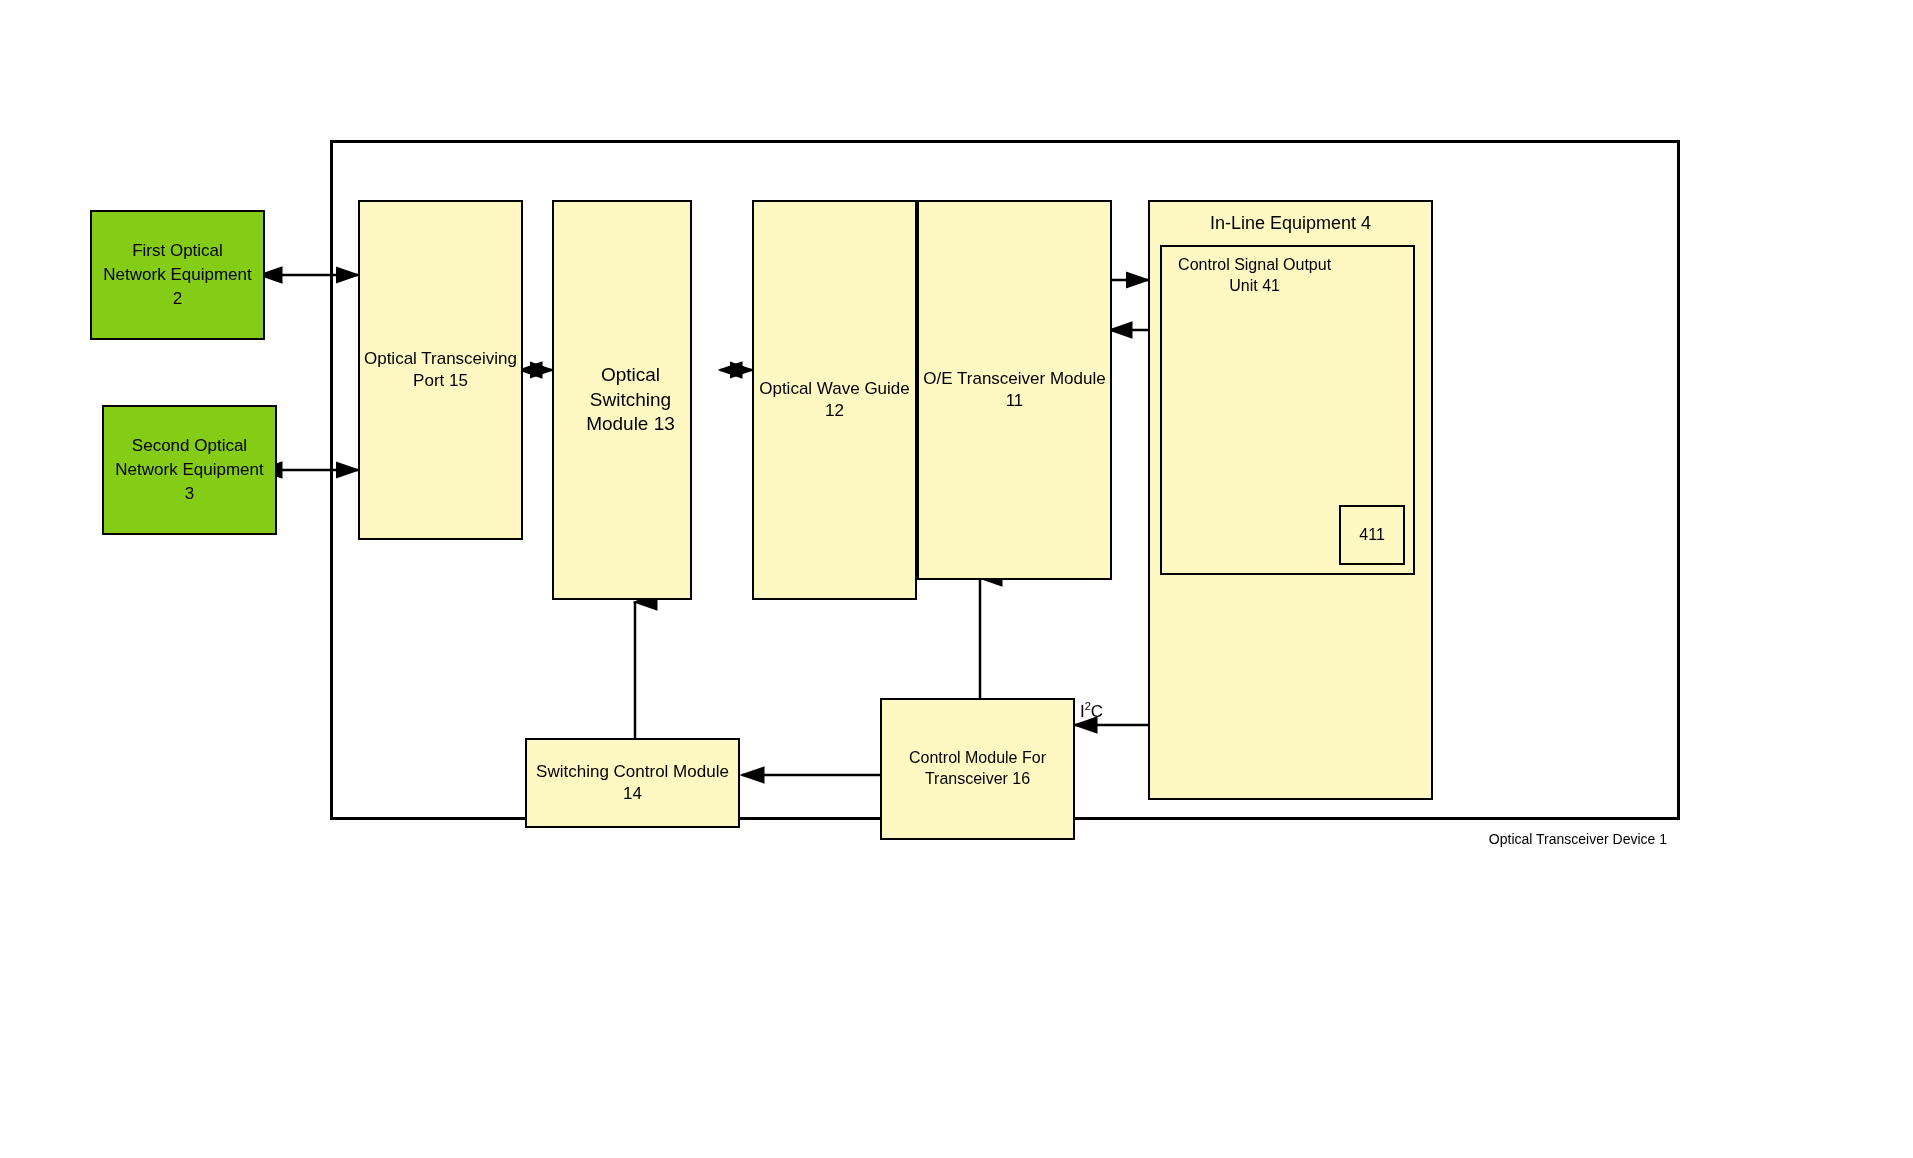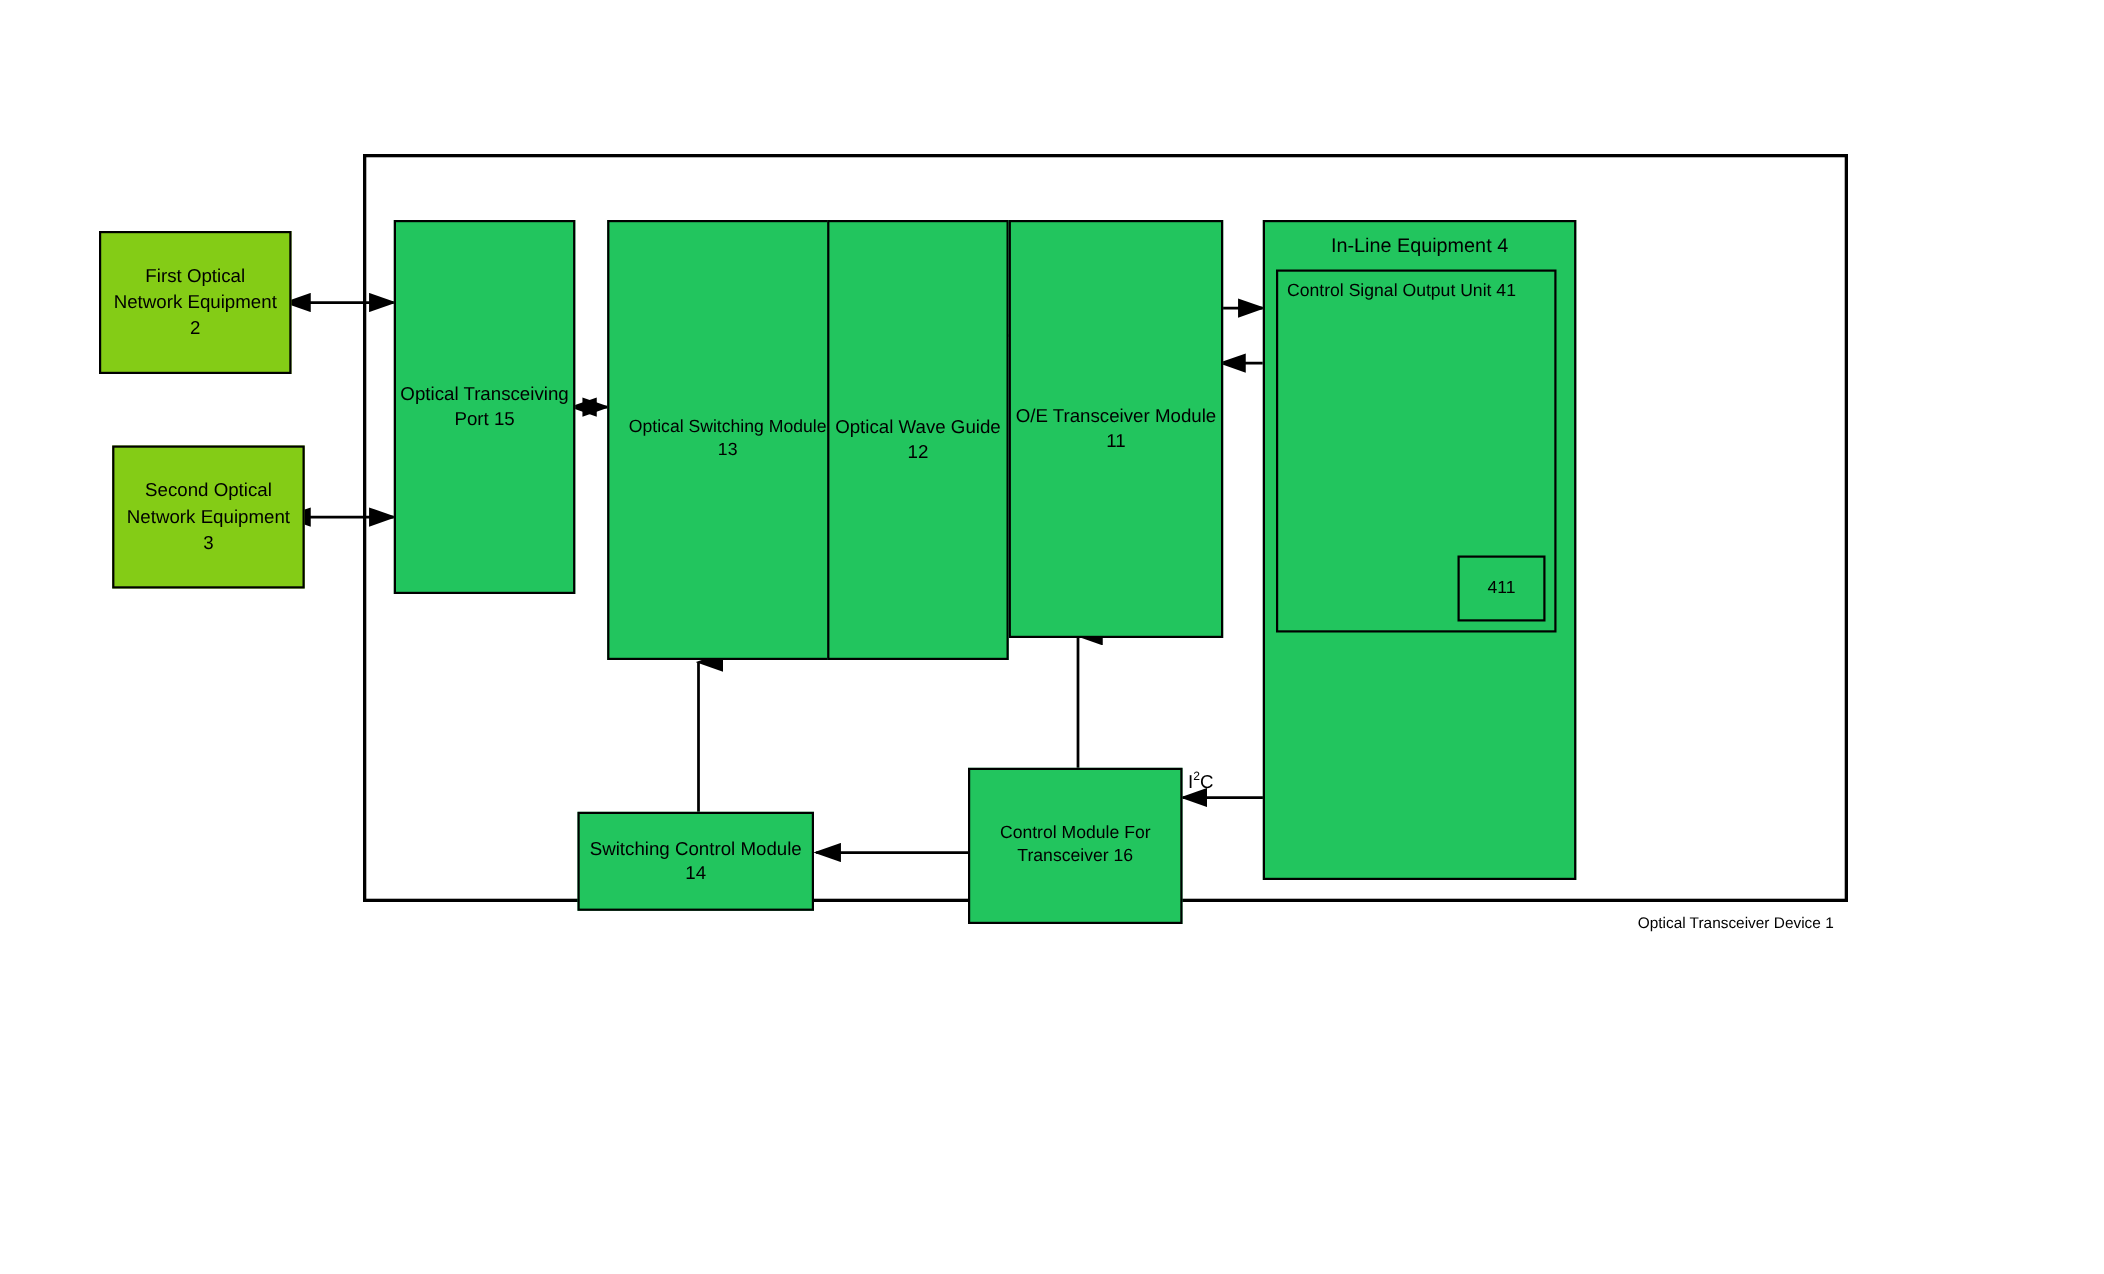--- a/index.html
+++ b/index.html
@@ -35,21 +35,21 @@
       bottom: -30px;
       right: 10px;
       font-size: 14px;
       color: #000;
     }
 
     
     .block {
       position: absolute;
       border: 2.5px solid #000;
-      background: #22c55e;
+      background: #fef9c3;
       display: flex;
       align-items: center;
       justify-content: center;
       text-align: center;
       font-size: 17px;
       line-height: 1.3;
     }
 
     
     .ext-box {
@@ -136,37 +136,37 @@
   </div>
 
   <div class="outer-box">
     <span class="outer-box-label">Optical Transceiver Device 1</span>
   </div>
 
   <div class="block" style="left:298px; top:120px; width:165px; height:340px; font-size:17px;">
     <span>Optical Transceiving Port 15</span>
   </div>
 
-  <div class="block" style="left:492px; top:120px; width:202px; height:400px; font-size:16px;padding-left:17px;">
+  <div class="block" style="left:492px; top:120px; width:140px; height:400px; font-size:19px;padding-left:17px;">
     <span>Optical Switching Module 13</span>
   </div>
 
   <div class="block" style="left:692px; top:120px; width:165px; height:400px; font-size:17px;">
     <span>Optical Wave Guide 12</span>
   </div>
 
   <div class="block" style="left:857px; top:120px; width:195px; height:380px; font-size:17px;">
     <span>O/E Transceiver Module 11</span>
   </div>
 
 
   <div class="block" style="left:1088px; top:120px; width:285px; height:600px; font-size:18px; align-items:flex-start; justify-content:flex-start; padding:10px 10px 0 10px; flex-direction: column;">
     <span style="align-self:center; margin-bottom:10px; text-align:center;">In-Line Equipment 4</span>
 
-    <div class="block" style="position:relative; left:0; top:0; width:255px; height:330px; font-size:16px; flex-direction:column; align-items:flex-start; justify-content:space-between; padding:8px;">
+    <div class="block" style="position:relative; left:0; top:0; width:255px; height:330px; font-size:16px; flex-direction:row; align-items:flex-start; justify-content:space-between; padding:8px;">
       <span style="margin-bottom:8px;">Control Signal Output Unit 41</span>
 
       <div class="block" style="position:relative; width:80px; height:60px; font-size:16px; margin-top:auto; margin-left:auto; align-self:flex-end;">
         <span>411</span>
       </div>
     </div>
   </div>
 
   <div class="block" style="left:465px; top:658px; width:215px; height:90px; font-size:17px;">
     <span>Switching Control Module 14</span>

